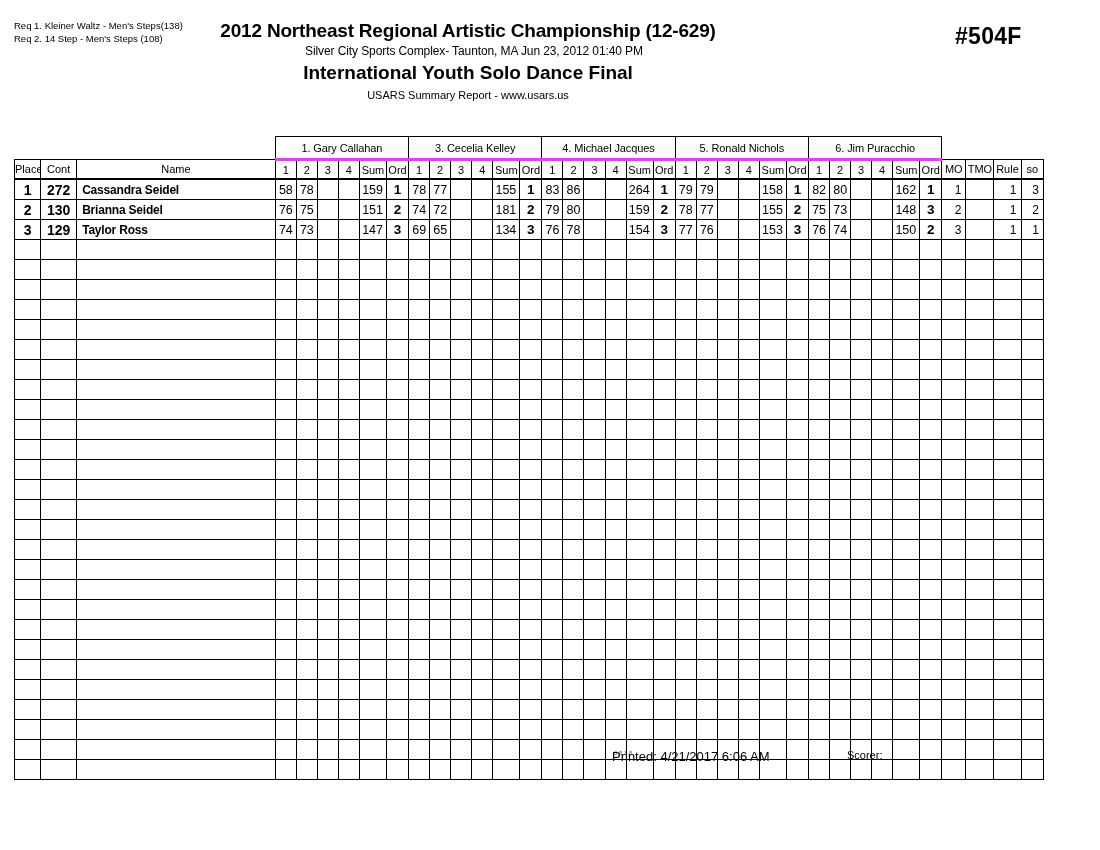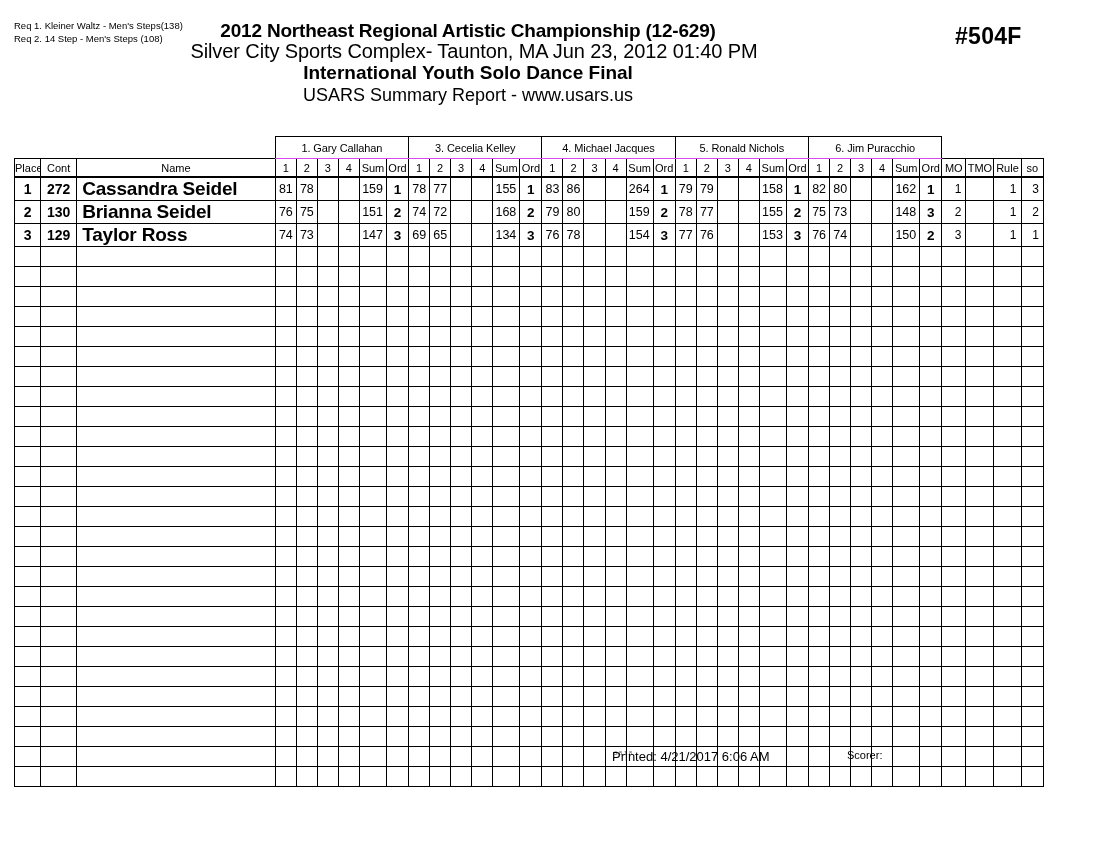--- a/index.html
+++ b/index.html
@@ -35,32 +35,32 @@
     width: 936px;
     text-align: center;
   }
   #event-title {
     font-size: 19px;
     font-weight: bold;
     line-height: 22px;
     letter-spacing: -0.2px;
   }
   #venue-line {
-    font-size: 20px;
+    font-size: 12px;
     line-height: 19px;
     letter-spacing: -0.1px;
     margin-left: 12px;
   }
   #division-title {
     font-size: 19px;
     font-weight: bold;
     line-height: 24px;
   }
   #report-line {
-    font-size: 18px;
+    font-size: 11px;
     line-height: 21px;
   }
   #event-number {
     position: absolute;
     left: 955px;
     top: 23px;
     font-size: 23px;
     font-weight: bold;
     letter-spacing: 0.3px;
   }
@@ -87,21 +87,21 @@
     text-align: center;
     vertical-align: middle;
     overflow: hidden;
     white-space: nowrap;
   }
 
   
   tr.judge-band td {
     height: 21px;
     border-top: 1px solid #000;
-    border-bottom: 1px solid #d946ef;
+    border-bottom: 3px solid #d946ef;
   }
   tr.judge-band td.void {
     border: none;
   }
   td.judge-name {
     text-align: left;
     padding-left: 5px;
     font-size: 11px;
     letter-spacing: -0.1px;
   }
@@ -126,21 +126,21 @@
   }
   tr.datarow td.c-place,
   tr.datarow td.c-cont {
     font-weight: bold;
     font-size: 14px;
   }
   tr.datarow td.c-name {
     text-align: left;
     padding-left: 5px;
     font-weight: bold;
-    font-size: 19px;
+    font-size: 12px;
     letter-spacing: -0.2px;
   }
   tr.datarow td.c-ord {
     font-weight: bold;
     font-size: 13.5px;
   }
   tr.datarow td.c-score,
   tr.datarow td.c-sum {
     text-align: right;
     padding-right: 3px;
@@ -291,21 +291,21 @@
           <td class="thickL thickR">Ord</td>
           <td>MO</td>
           <td>TMO</td>
           <td>Rule</td>
           <td>so</td>
         </tr>
         <tr class="datarow firstdata">
           <td class="c-place">1</td>
           <td class="c-cont">272</td>
           <td class="c-name">Cassandra Seidel</td>
-          <td class="c-score">81</td>
+          <td class="c-score">58</td>
           <td class="c-score">78</td>
           <td class="c-score"></td>
           <td class="c-score"></td>
           <td class="c-sum">159</td>
           <td class="c-ord thickL thickR">1</td>
           <td class="c-score">78</td>
           <td class="c-score">77</td>
           <td class="c-score"></td>
           <td class="c-score"></td>
           <td class="c-sum">155</td>
@@ -340,21 +340,21 @@
           <td class="c-score">76</td>
           <td class="c-score">75</td>
           <td class="c-score"></td>
           <td class="c-score"></td>
           <td class="c-sum">151</td>
           <td class="c-ord thickL thickR">2</td>
           <td class="c-score">74</td>
           <td class="c-score">72</td>
           <td class="c-score"></td>
           <td class="c-score"></td>
-          <td class="c-sum">168</td>
+          <td class="c-sum">181</td>
           <td class="c-ord thickL thickR">2</td>
           <td class="c-score">79</td>
           <td class="c-score">80</td>
           <td class="c-score"></td>
           <td class="c-score"></td>
           <td class="c-sum">159</td>
           <td class="c-ord thickL thickR">2</td>
           <td class="c-score">78</td>
           <td class="c-score">77</td>
           <td class="c-score"></td>

